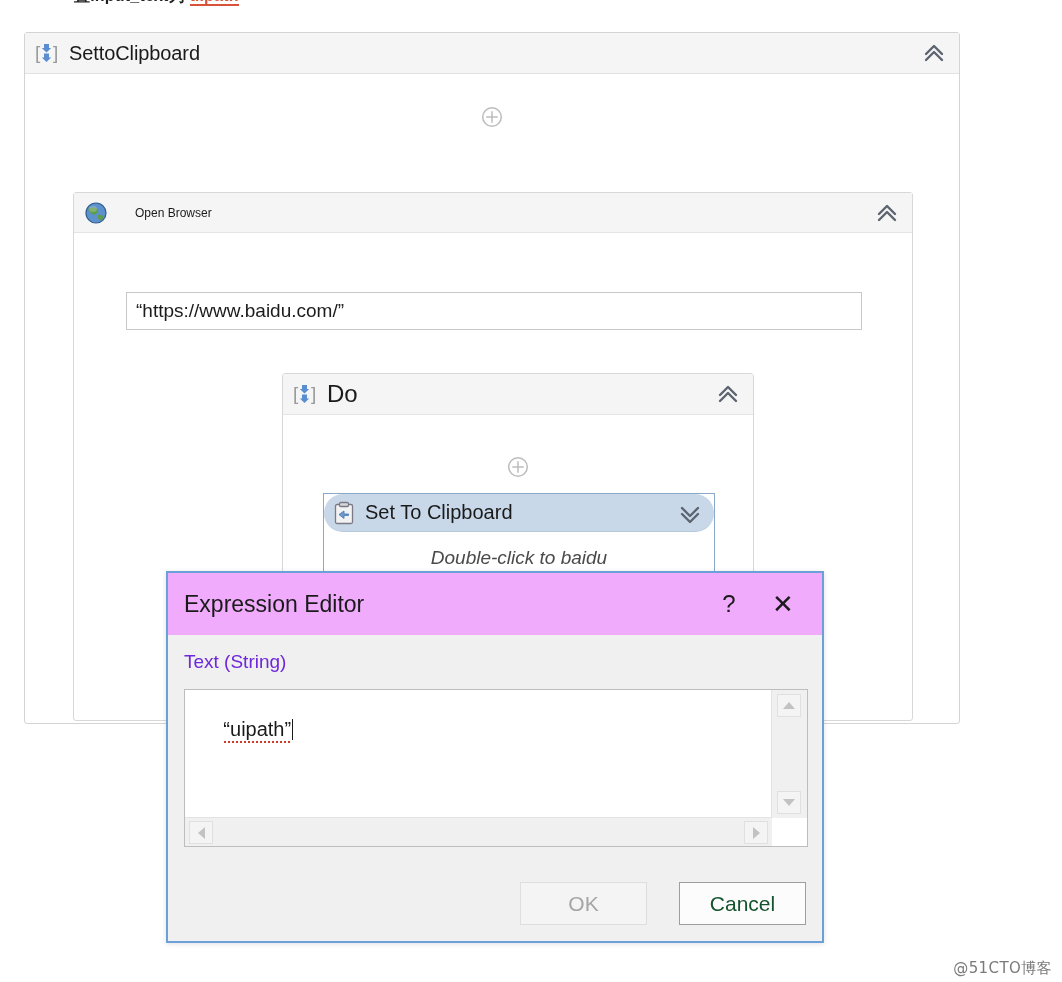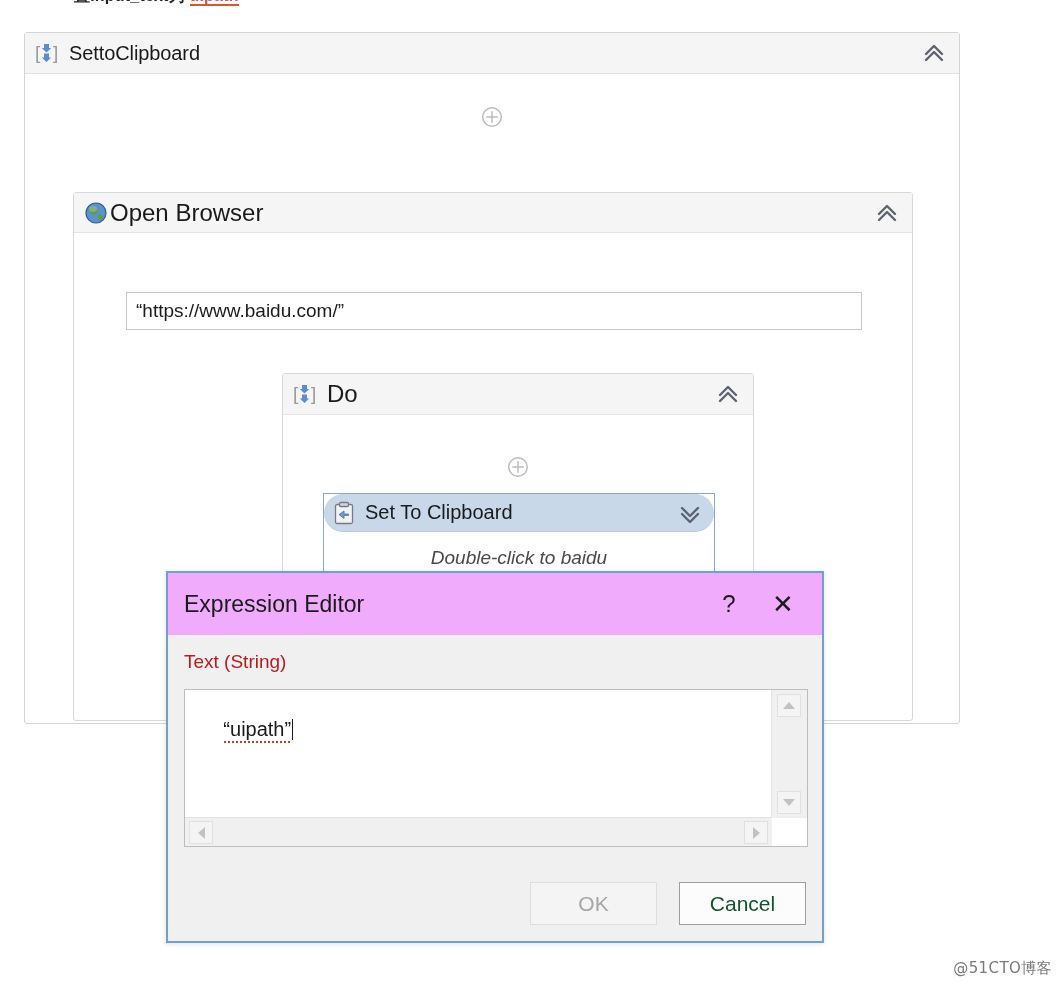--- a/index.html
+++ b/index.html
@@ -99,23 +99,23 @@
   .act-header {
     height: 40px;
     background: #f5f5f5;
     border-bottom: 1px solid #e4e4e4;
     display: flex;
     align-items: center;
     padding: 0 12px 0 10px;
     box-sizing: border-box;
   }
   .act-title {
-    font-size: 24px;
-    color: #1a1a1a;
-    margin-left: 2px;
+    font-size: 12px;
+    color: #1a1a1a;
+    margin-left: 27px;
   }
   .globe-icon { width: 24px; height: 24px; flex:0 0 auto; display:block; }
 
   
   #url-field {
     position: absolute;
     left: 52px;
     top: 99px;
     width: 736px;
     height: 38px;
@@ -229,21 +229,21 @@
     justify-content: center;
     font-size: 24px;
     color: #1a1a1a;
     cursor: default;
   }
   #help-btn { margin-left: auto; }
   #close-btn { font-size: 26px; margin-right: 12px; }
 
   #expr-label {
     font-size: 19px;
-    color: #b91c1c;
+    color: #6d28d9;
     padding: 16px 0 0 16px;
   }
 
   #expr-editor-box {
     position: absolute;
     left: 16px;
     top: 116px;
     width: 624px;
     height: 158px;
     background: #ffffff;
@@ -316,21 +316,21 @@
   .sb-down  { border-left:6px solid transparent; border-right:6px solid transparent; border-top:7px solid #c2c2c2; }
   .sb-left  { border-top:6px solid transparent; border-bottom:6px solid transparent; border-right:7px solid #c2c2c2; }
   .sb-right { border-top:6px solid transparent; border-bottom:6px solid transparent; border-left:7px solid #c2c2c2; }
 
   
   #dialog-buttons {
     position: absolute;
     right: 16px;
     bottom: 16px;
     display: flex;
-    gap: 22px;
+    gap: 32px;
   }
   .dlg-btn {
     width: 127px;
     height: 43px;
     font-size: 21px;
     background: #f3f3f3;
     border: 1px solid #d0d0d0;
     color: #14532d;
     font-family: "Liberation Sans", sans-serif;
     display: flex;

